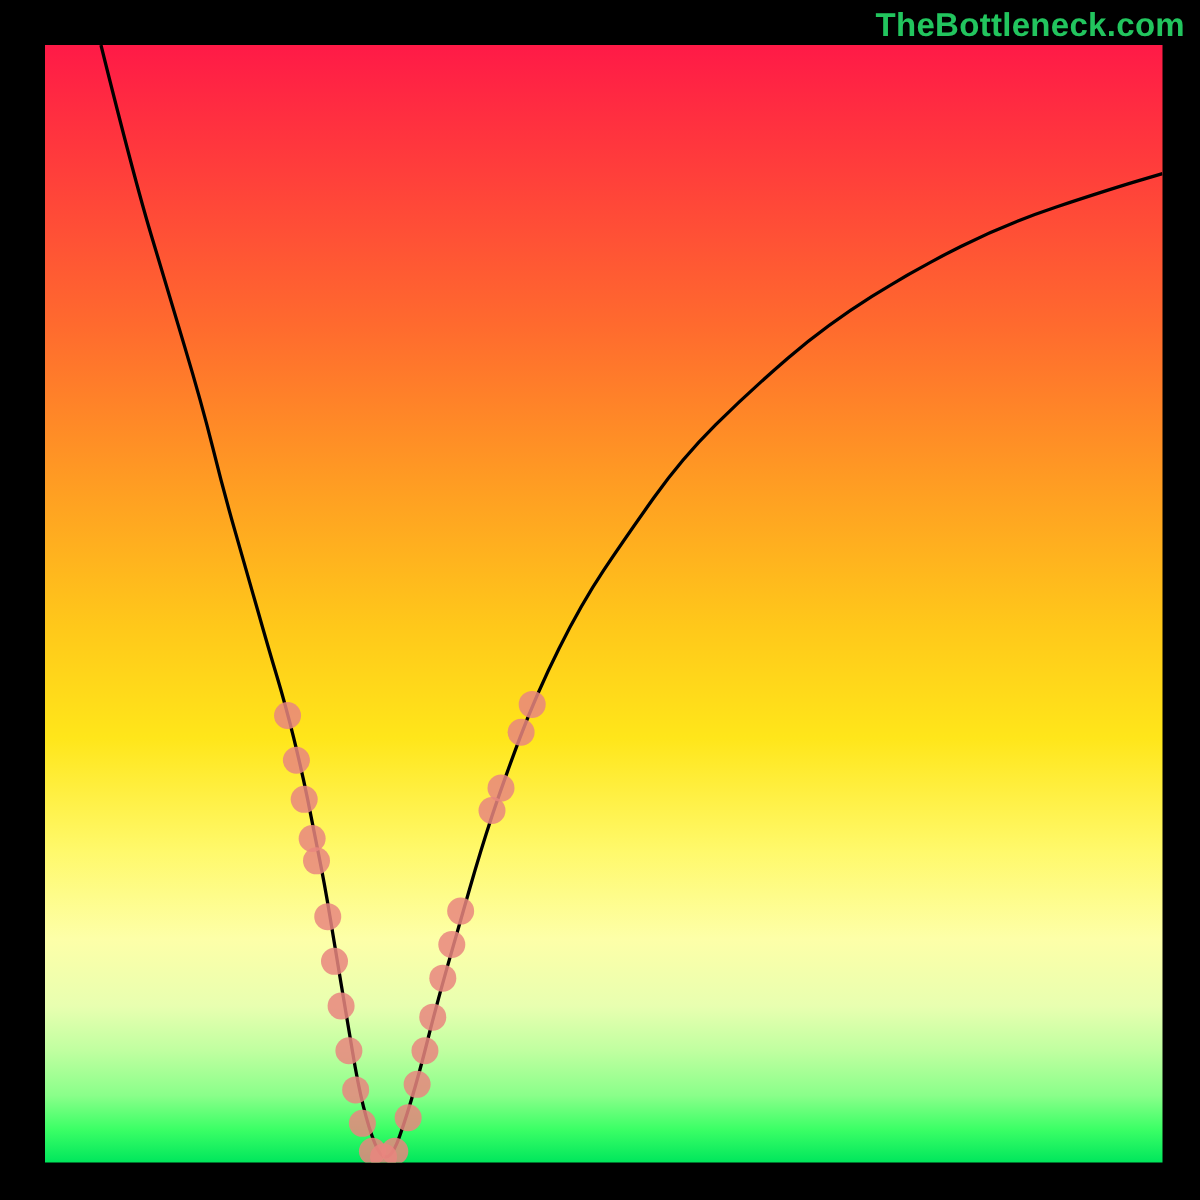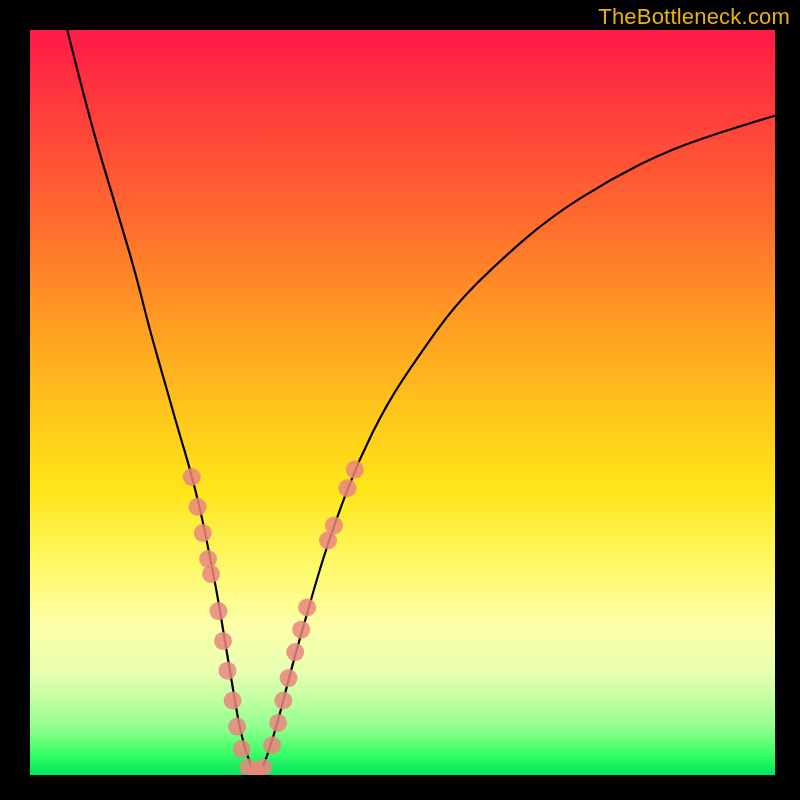--- a/index.html
+++ b/index.html
@@ -35,23 +35,23 @@
       #c0ffa0 90%,
       #8aff8a 94%,
       #3cff66 97%,
       #00e65c 100%);
     overflow: hidden;
   }
   .watermark {
     position: absolute;
     top: 4px;
     right: 10px;
-    color: #eab308;
+    color: #22c55e;
     font-size: 22px;
-    font-weight: 400;
+    font-weight: 700;
     letter-spacing: 0.2px;
     user-select: none;
   }
   svg.curve {
     position: absolute;
     inset: 0;
     width: 100%;
     height: 100%;
     overflow: visible;
   }

